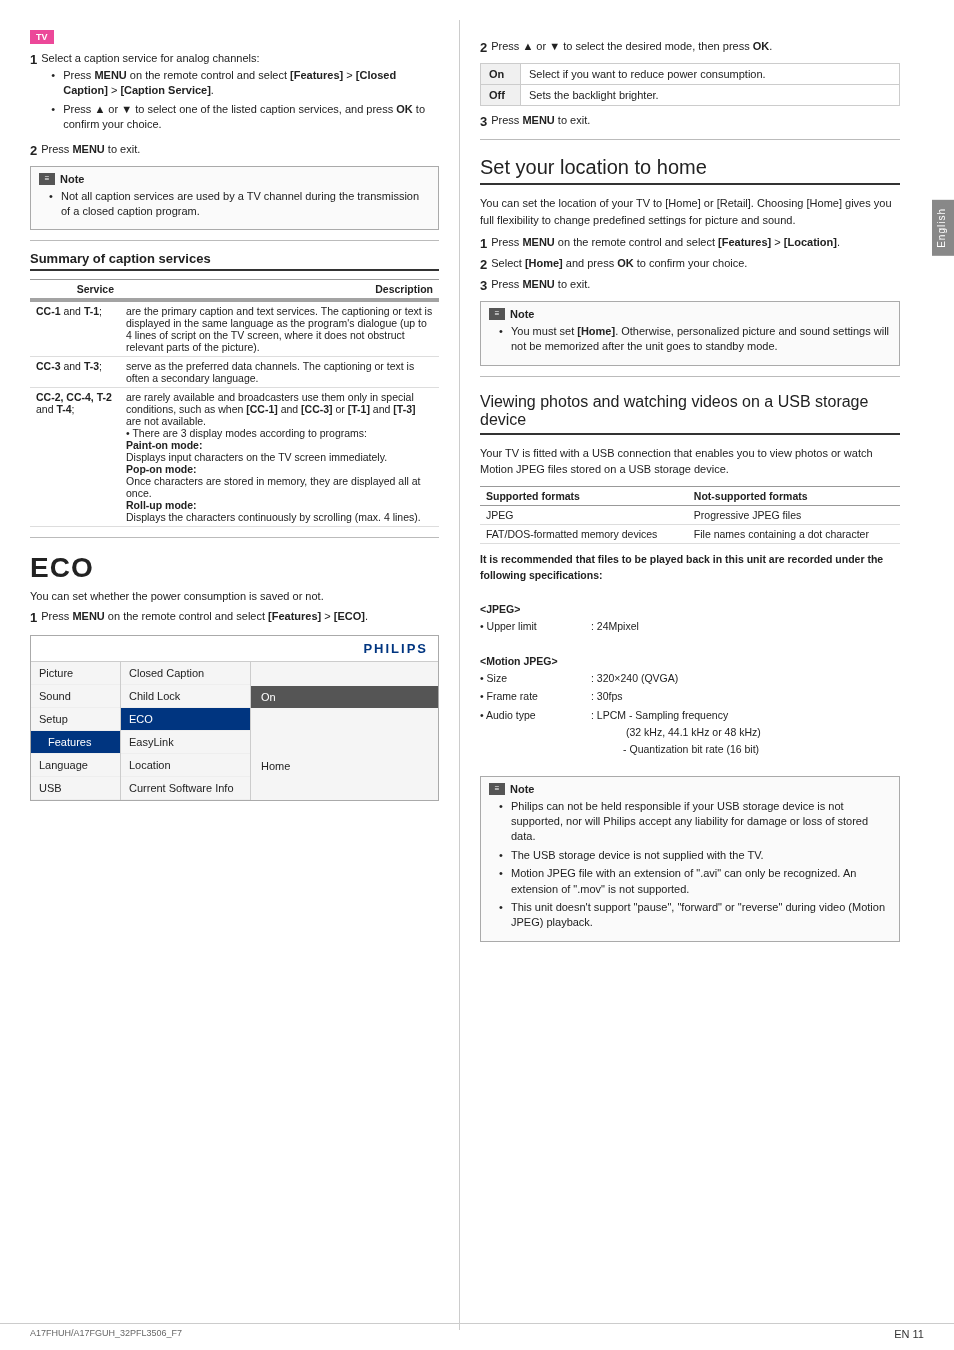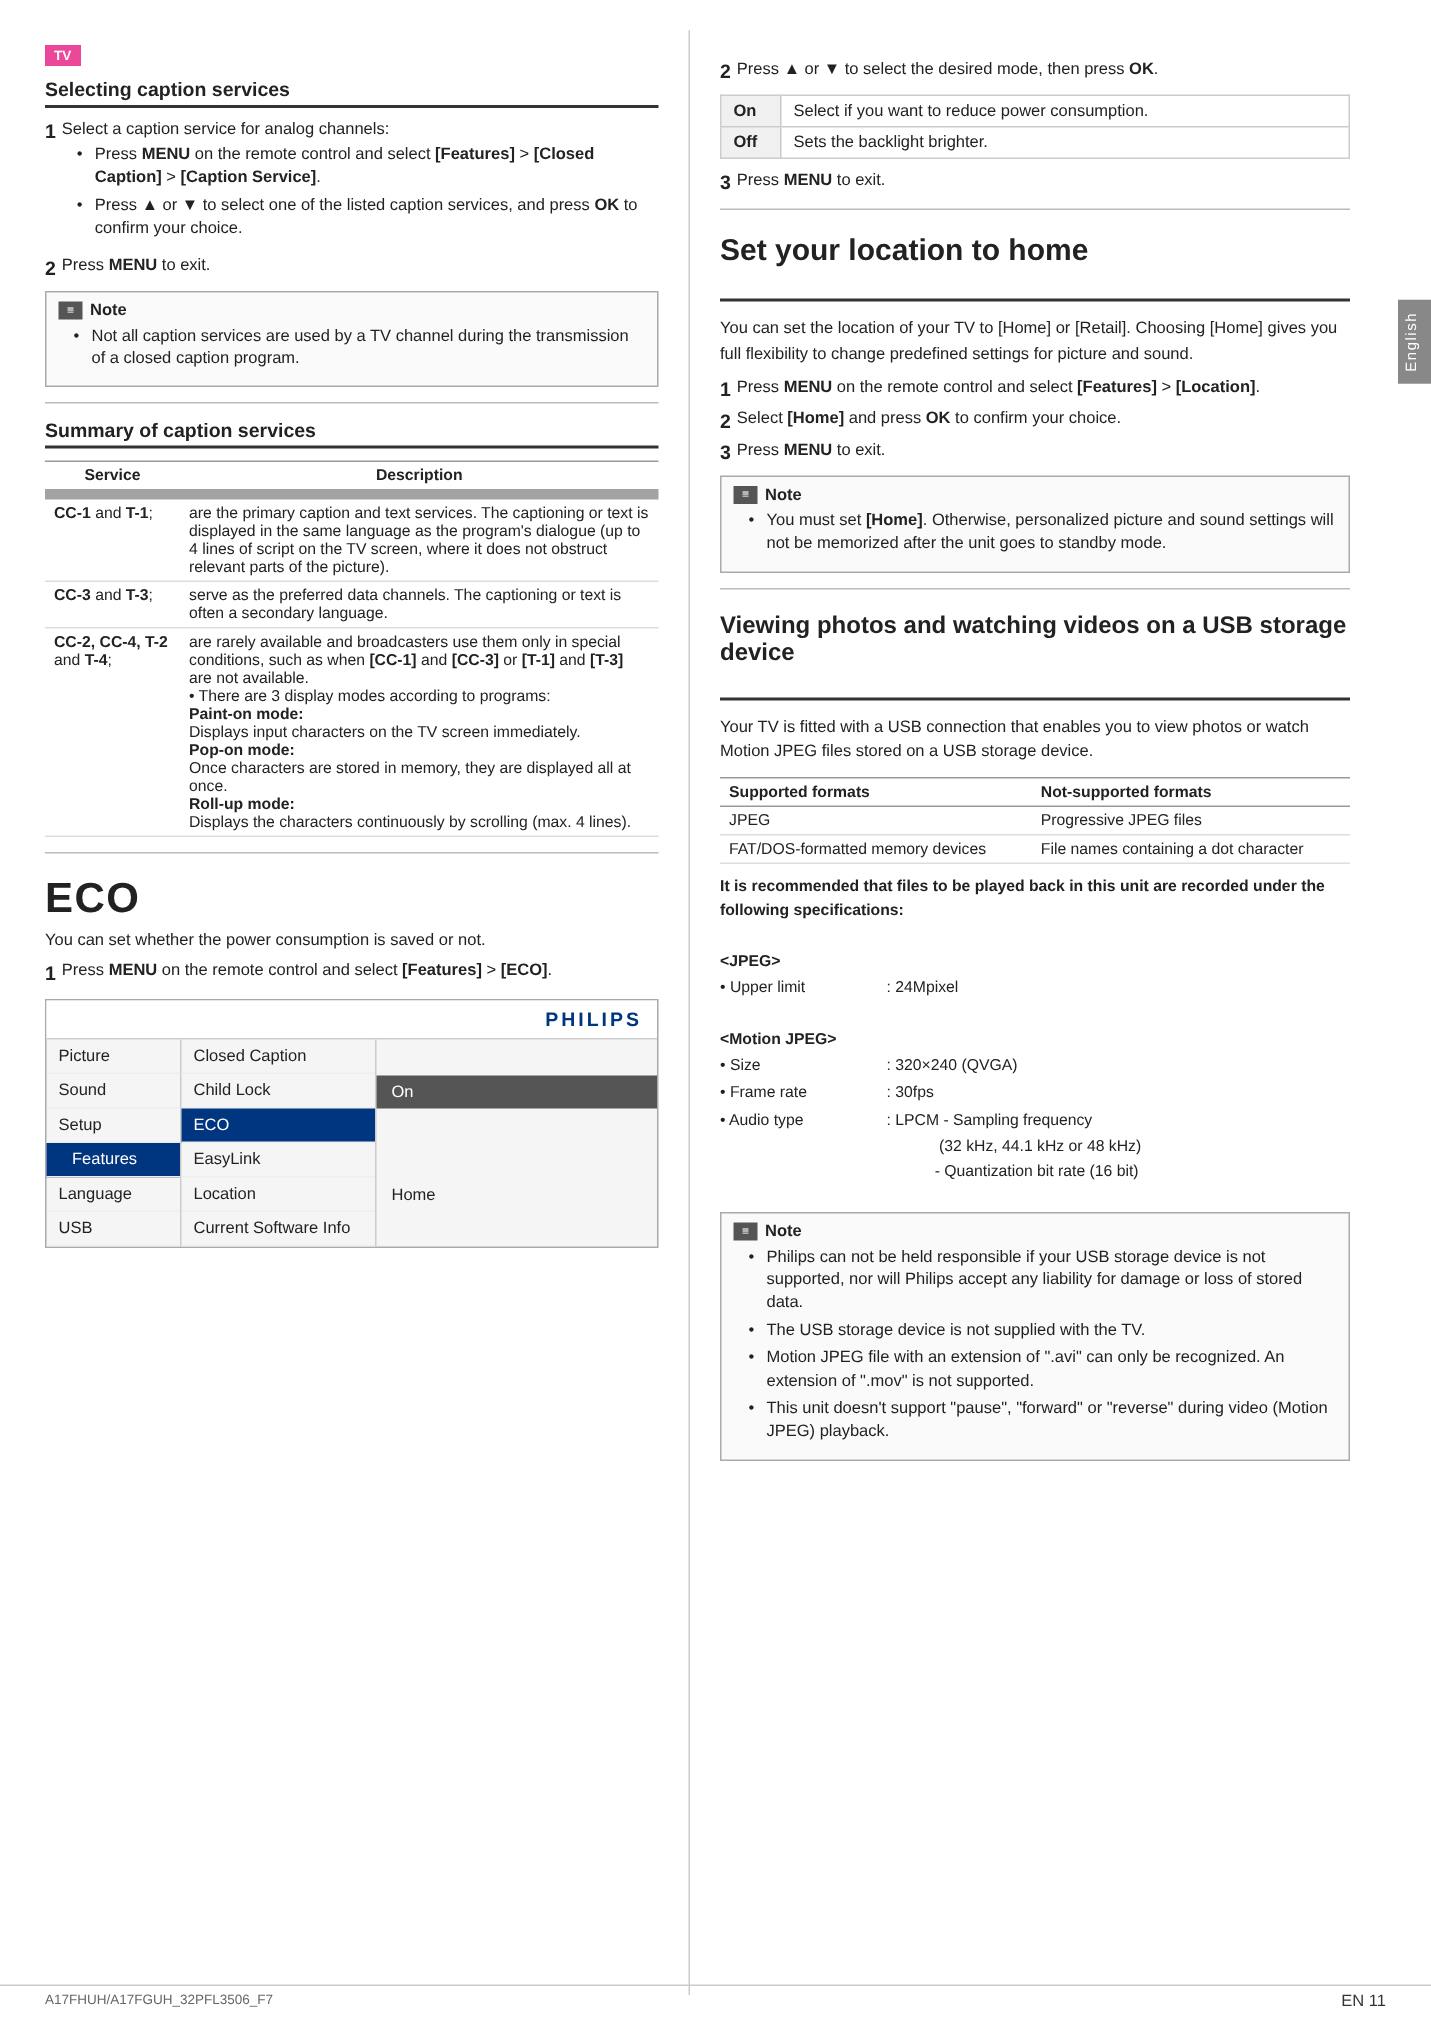--- a/index.html
+++ b/index.html
@@ -53,23 +53,23 @@
     }
     h2.section-title {
       font-size: 13px;
       font-weight: bold;
       border-bottom: 2px solid #333;
       padding-bottom: 3px;
       margin-bottom: 8px;
     }
     h2.large-title {
       font-size: 20px;
-      font-weight: bold;
+      font-weight: normal;
       border-bottom: 2px solid #333;
-      padding-bottom: 20px;
+      padding-bottom: 4px;
       margin-bottom: 10px;
       margin-top: 16px;
     }
     .step-num {
       font-weight: bold;
       font-size: 13px;
       margin-right: 4px;
     }
     .step-row {
       display: flex;
@@ -121,23 +121,23 @@
       margin-right: 5px;
       font-weight: bold;
     }
     .caption-table {
       width: 100%;
       border-collapse: collapse;
       margin-top: 6px;
       font-size: 10.5px;
     }
     .caption-table th {
-      text-align: center;
+      text-align: right;
       padding: 3px 6px;
-      border-bottom: 7px solid #a3a3a3;
+      border-bottom: 4px solid #a3a3a3;
       font-weight: bold;
     }
     .caption-table td {
       padding: 3px 6px;
       vertical-align: top;
       border-bottom: 1px solid #ddd;
     }
     .caption-table tr:first-child th {
       border-top: 1px solid #999;
     }
@@ -283,21 +283,20 @@
 </head>
 <body>
 
 <div class="page">
 
   <div class="side-tab">English</div>
 
   <div class="left-col">
     <div class="tv-badge">TV</div>
 
-    <h2 class="section-title">Selecting caption services</h2>
 
     <div class="step-row">
       <span class="step-num">1</span>
       <div class="step-content">
         <span>Select a caption service for analog channels:</span>
         <ul class="bullet-list">
           <li>Press <span class="bold">MENU</span> on the remote control and select <span class="bold">[Features]</span> &gt; <span class="bold">[Closed Caption]</span> &gt; <span class="bold">[Caption Service]</span>.</li>
           <li>Press <span class="bold">▲</span> or <span class="bold">▼</span> to select one of the listed caption services, and press <span class="bold">OK</span> to confirm your choice.</li>
         </ul>
       </div>

